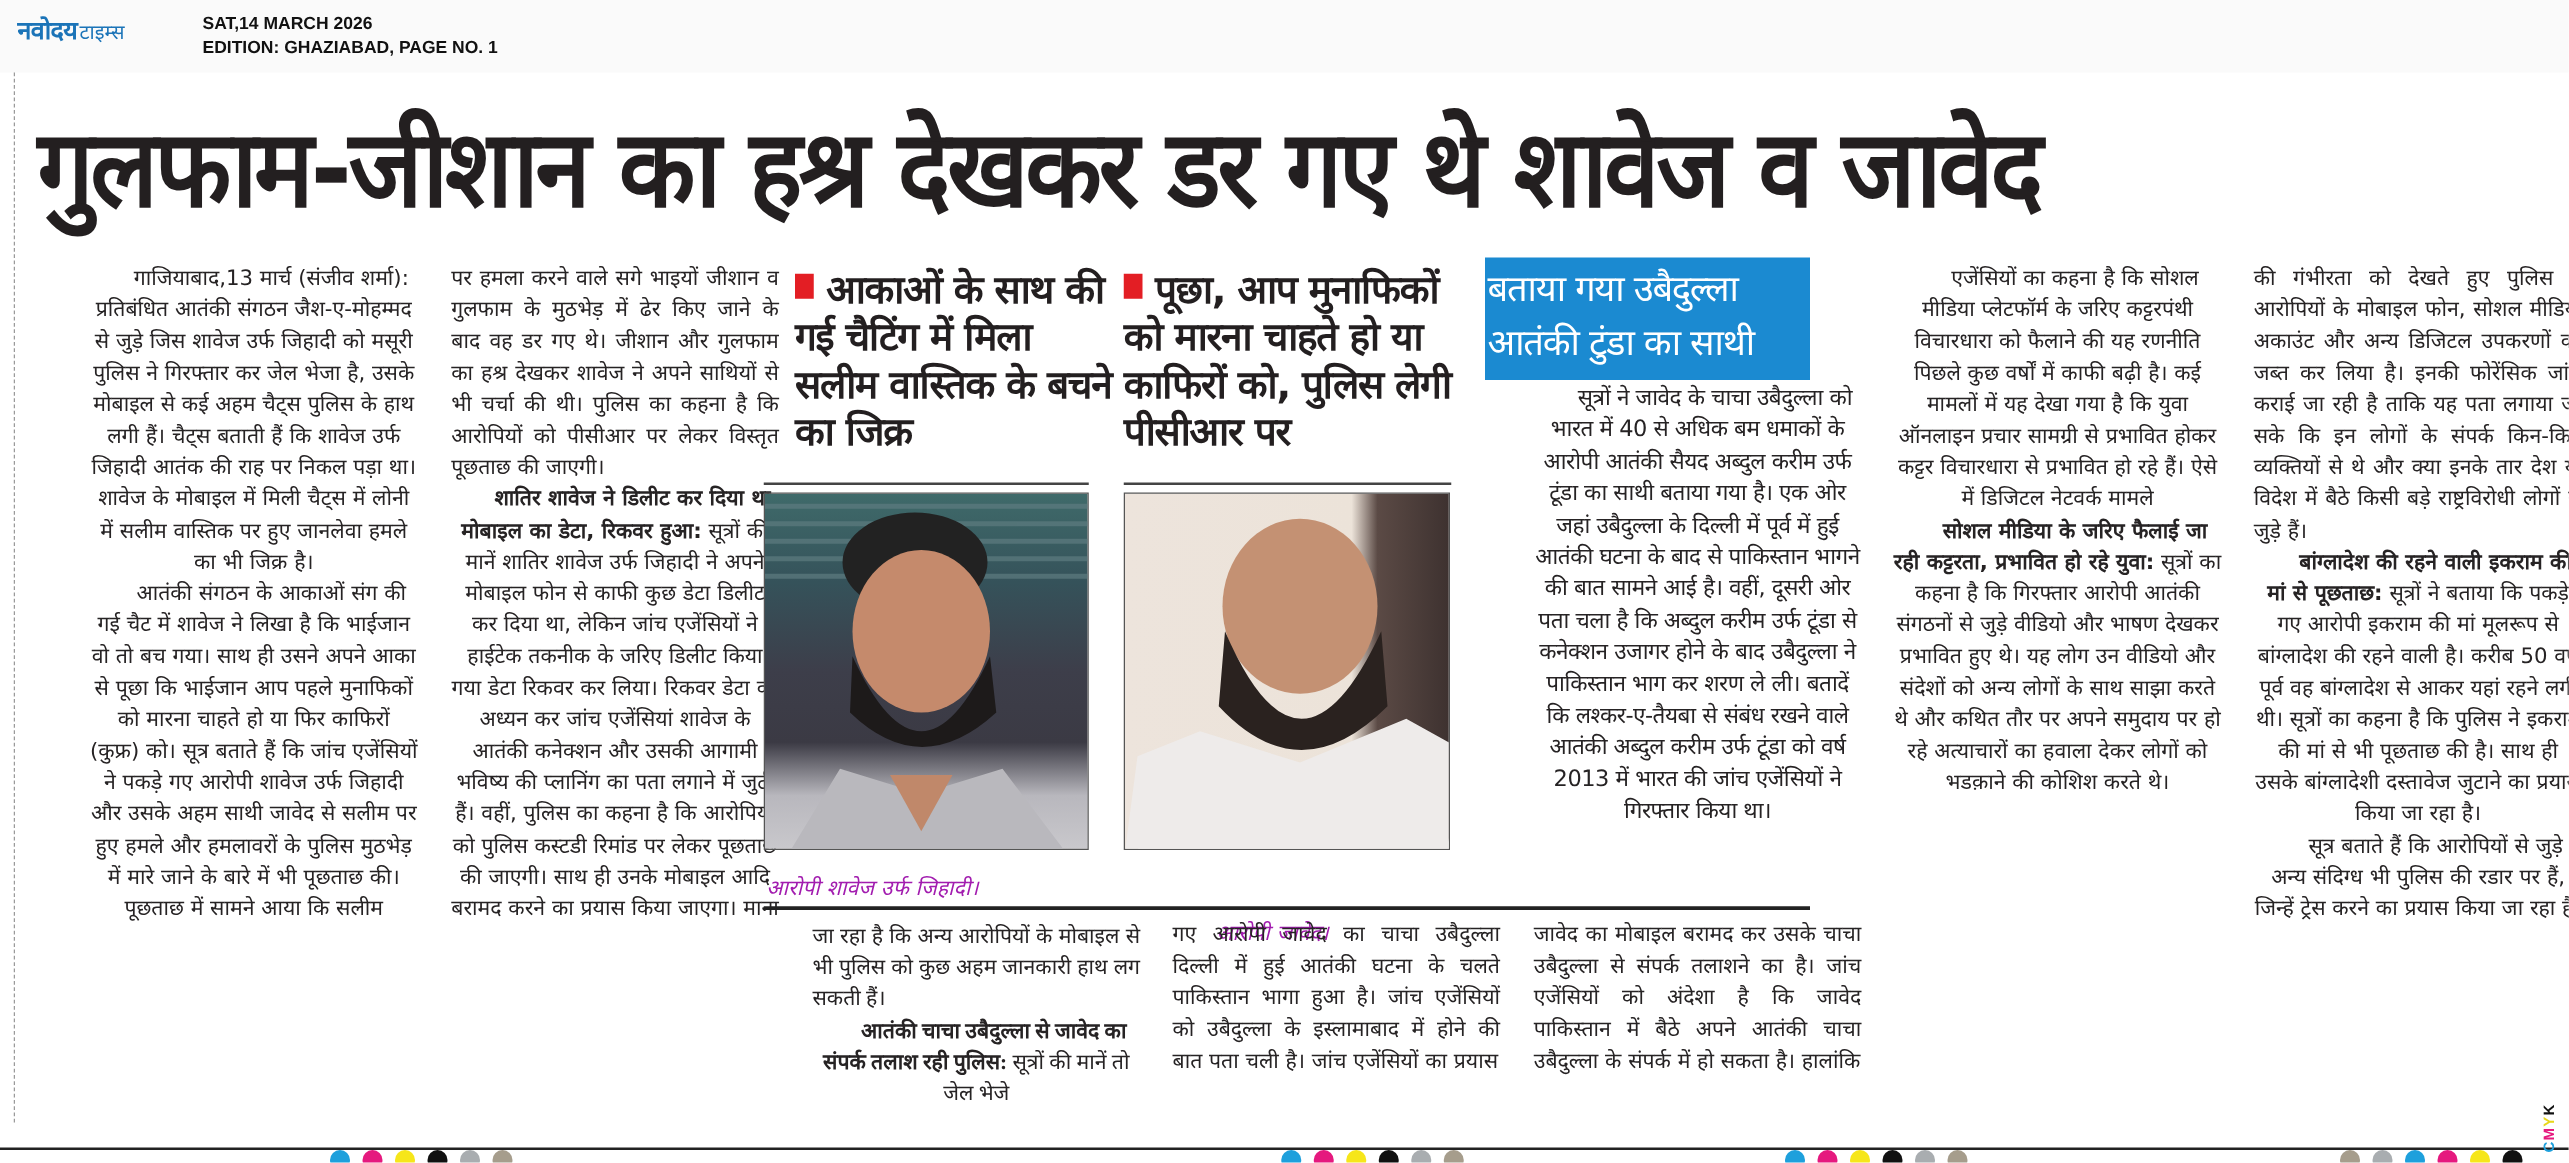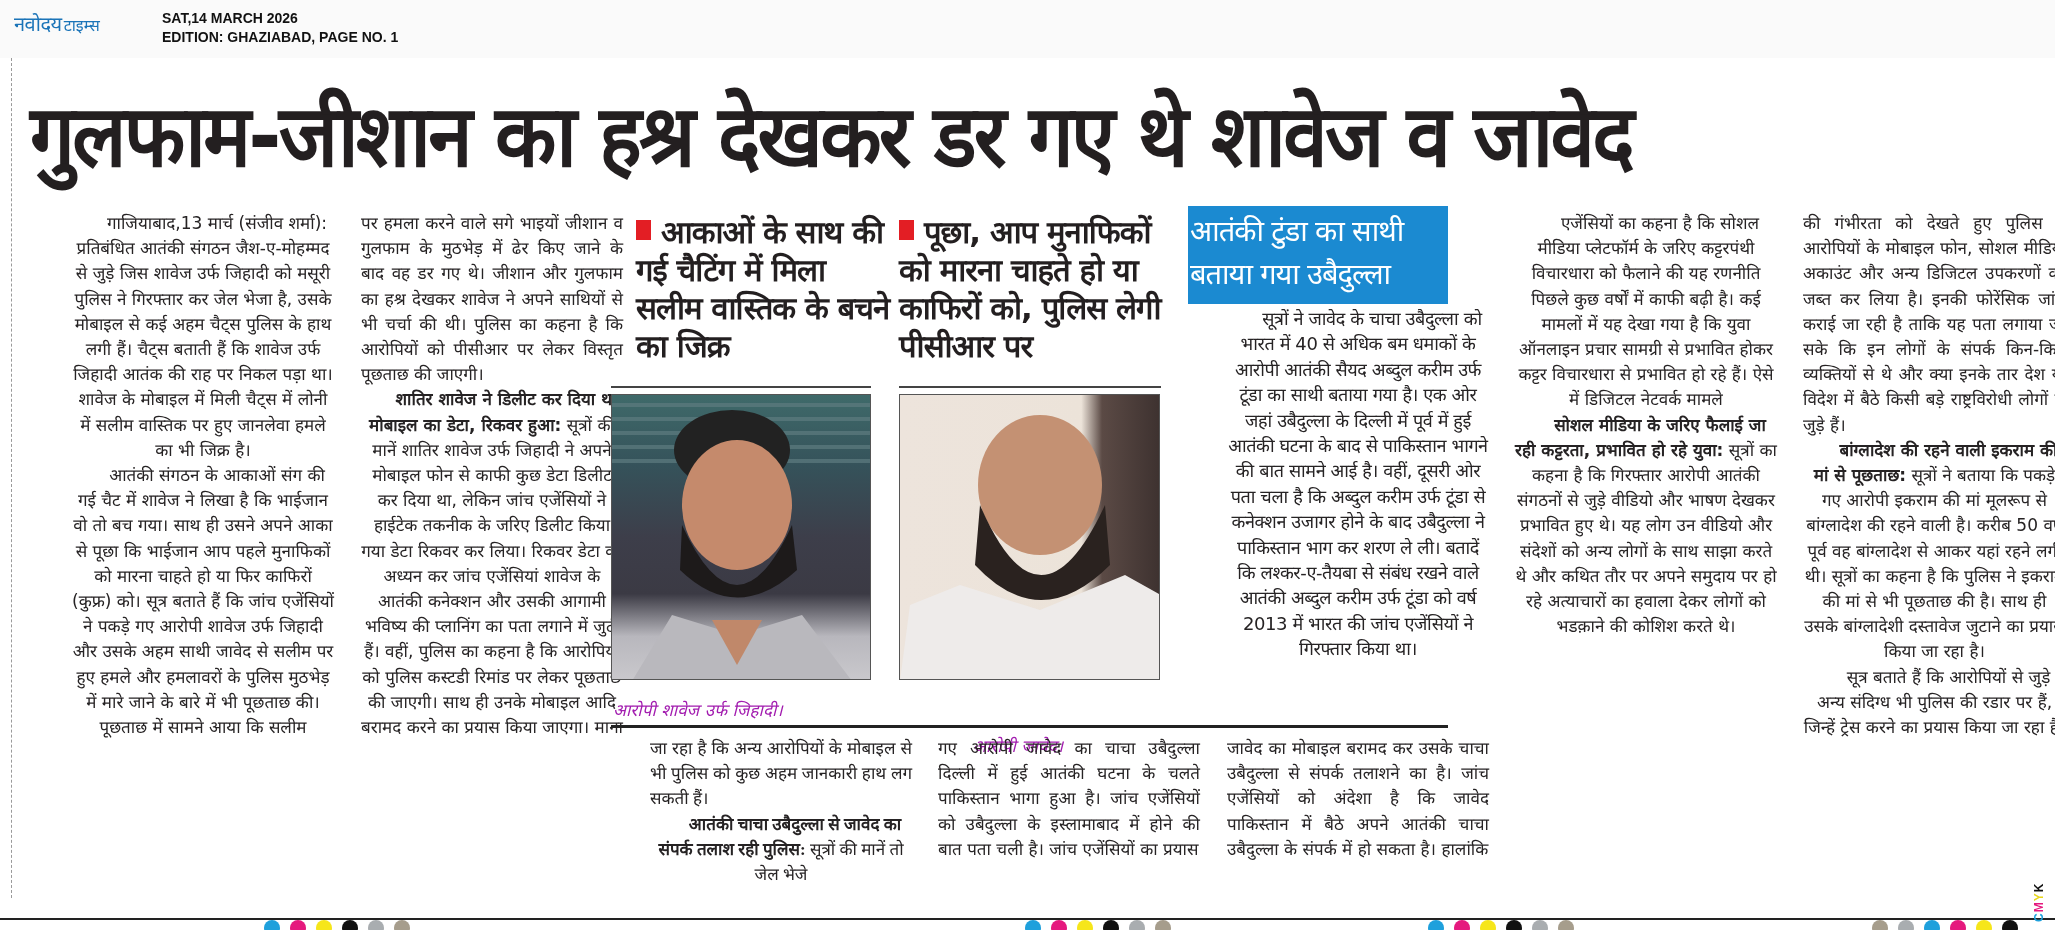--- a/index.html
+++ b/index.html
@@ -2,21 +2,21 @@
 <html><head>
 <meta charset="utf-8">
 <style>
   * { box-sizing: border-box; margin: 0; padding: 0; }
   html, body { width: 2055px; height: 930px; overflow: hidden; background: #ffffff; }
   body { font-family: "Liberation Sans", "DejaVu Sans", sans-serif; color: #1f1d1e; position: relative; }
 
   
   .topbar { position: absolute; left: 0; top: 0; width: 2055px; height: 58px; background: #fafafa; }
   .logo { position: absolute; left: 14px; top: 10px; font-family: "DejaVu Sans", sans-serif; color: #1b74b8; white-space: nowrap; }
-  .logo .big { font-size: 20px; font-weight: normal; letter-spacing: -0.5px; margin-top: 21px; }
+  .logo .big { font-size: 20px; font-weight: bold; letter-spacing: -0.5px; margin-top: 21px; }
   .logo .small { font-size: 16px; margin-left: 2px; }
   .meta { position: absolute; left: 162px; top: 9px; font-size: 14px; font-weight: bold; line-height: 19px; color: #111; font-family: "Liberation Sans", sans-serif; }
 
   
   .leftrule { position: absolute; left: 11px; top: 58px; height: 840px; border-left: 1px dashed #9a9a9a; }
 
   
   .headline { position: absolute; left: 30px; top: 76px; width: 2000px; height: 120px;
               font-family: "DejaVu Sans", sans-serif; font-weight: bold; font-size: 86px;
               line-height: 120px; letter-spacing: -3px; color: #231f20; white-space: nowrap;
@@ -114,22 +114,22 @@
 <div class="col" style="left:611px; top:736px; width:262px;font-family:Liberation Serif, serif;">
   <p>जा रहा है कि अन्य आरोपियों के मोबाइल से भी पुलिस को कुछ अहम जानकारी हाथ लग सकती हैं।</p>
   <p class="indent"><b>आतंकी चाचा उबैदुल्ला से जावेद का संपर्क तलाश रही पुलिस:</b> <span>सूत्रों की मानें तो जेल भेजे</span></p>
 </div>
 
 <div class="col" style="left:899px; top:736px; width:262px;">
   <p>गए आरोपी जावेद का चाचा उबैदुल्ला दिल्ली में हुई आतंकी घटना के चलते पाकिस्तान भागा हुआ है। जांच एजेंसियों को उबैदुल्ला के इस्लामाबाद में होने की बात पता चली है। जांच एजेंसियों का प्रयास</p>
 </div>
 
 <div class="bluebox">
+  <div>बताया गया उबैदुल्ला</div>
   <div>आतंकी टुंडा का साथी</div>
-  <div>बताया गया उबैदुल्ला</div>
 </div>
 <div class="col" style="left:1188px; top:306px; width:262px; font-size:18px; line-height:25.4px; text-align:left; letter-spacing:-0.4px;">
   <p class="indent">सूत्रों ने जावेद के चाचा उबैदुल्ला को भारत में 40 से अधिक बम धमाकों के आरोपी आतंकी सैयद अब्दुल करीम उर्फ टूंडा का साथी बताया गया है। एक ओर जहां उबैदुल्ला के दिल्ली में पूर्व में हुई आतंकी घटना के बाद से पाकिस्तान भागने की बात सामने आई है। वहीं, दूसरी ओर पता चला है कि अब्दुल करीम उर्फ टूंडा से कनेक्शन उजागर होने के बाद उबैदुल्ला ने पाकिस्तान भाग कर शरण ले ली। बतादें कि लश्कर-ए-तैयबा से संबंध रखने वाले आतंकी अब्दुल करीम उर्फ टूंडा को वर्ष 2013 में भारत की जांच एजेंसियों ने गिरफ्तार किया था।</p>
 </div>
 
 <div class="col" style="left:1188px; top:736px; width:262px;">
   <p>जावेद का मोबाइल बरामद कर उसके चाचा उबैदुल्ला से संपर्क तलाशने का है। जांच एजेंसियों को अंदेशा है कि जावेद पाकिस्तान में बैठे अपने आतंकी चाचा उबैदुल्ला के संपर्क में हो सकता है। हालांकि</p>
 </div>
 
 <div class="col" style="left:1476px; top:211px; width:262px;">

